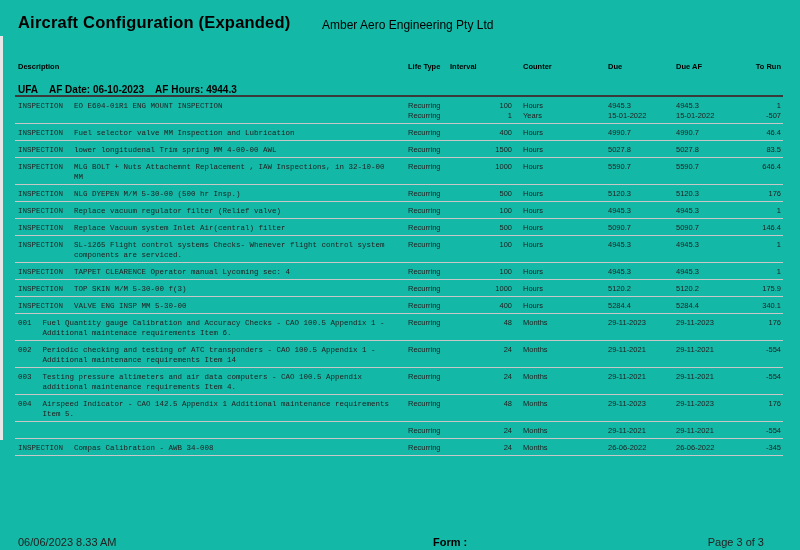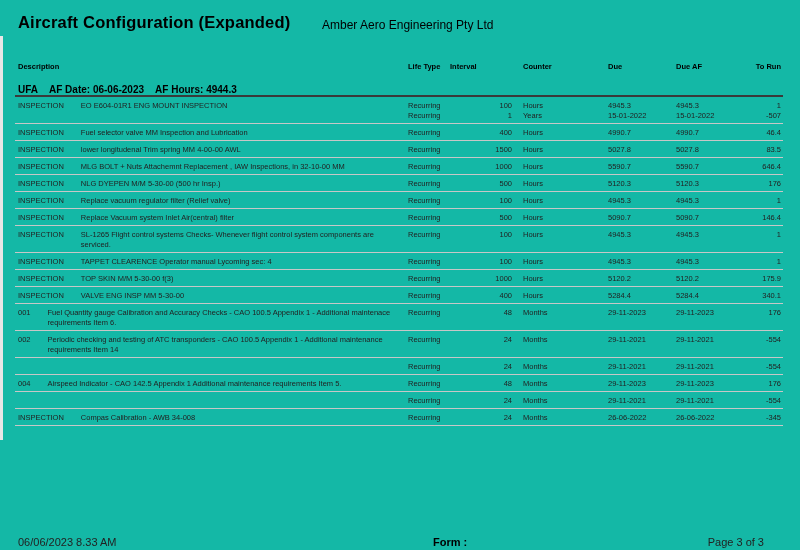--- a/index.html
+++ b/index.html
@@ -19,21 +19,21 @@
   .colhead .c-counter { position:absolute; left:523px; }
   .colhead .c-due     { position:absolute; left:608px; }
   .colhead .c-dueaf   { position:absolute; left:676px; }
   .colhead .c-torun   { position:absolute; left:716px; width:65px; text-align:right; }
 
   .group-row { position:absolute; top:84px; left:18px; display:flex; gap:11px; font-size:10px; font-weight:bold; color:#000; }
   .dark-rule { position:absolute; top:95px; left:15px; width:768px; height:2px; background:#3a3a3a; }
 
   .tbl { position:absolute; top:97px; left:15px; width:768px; }
   .row { position:relative; border-bottom:1px solid #c7c7c7; padding:4px 0 2px 3px; }
-  .desc-wrap { display:flex; gap:17px; width:375px; font-size:7.5px; line-height:10px; color:#222; }
+  .desc-wrap { display:flex; gap:11px; width:375px; font-size:7.5px; line-height:10px; color:#222;font-family:Liberation Mono, monospace; }
   .rtype { white-space:nowrap; }
   .lines { position:absolute; left:0; top:4px; right:0; }
   .line  { position:relative; height:10px; font-size:7.5px; line-height:10px; color:#222; }
   .line .f-life    { position:absolute; left:393px; }
   .line .f-int     { position:absolute; left:435px; width:62px; text-align:right; }
   .line .f-counter { position:absolute; left:508px; }
   .line .f-due     { position:absolute; left:593px; }
   .line .f-dueaf   { position:absolute; left:661px; }
   .line .f-torun   { position:absolute; left:701px; width:65px; text-align:right; }
 
@@ -58,21 +58,21 @@
     <span class="c-life">Life Type</span>
     <span class="c-int">Interval</span>
     <span class="c-counter">Counter</span>
     <span class="c-due">Due</span>
     <span class="c-dueaf">Due AF</span>
     <span class="c-torun">To Run</span>
   </div>
 
   <div class="group-row">
     <span>UFA</span>
-    <span>AF Date: 06-06-2023</span>
+    <span>AF Date: 06-10-2023</span>
     <span>AF Hours: 4944.3</span>
   </div>
   <div class="dark-rule"></div>
 
   <div class="tbl" id="tbl">
       <div class="row" style="min-height: 27px;">
         <div class="desc-wrap">
           <span class="rtype">INSPECTION</span>
           <span class="rdesc">EO E604-01R1 ENG MOUNT INSPECTION</span>
         </div>
@@ -281,20 +281,24 @@
             <span class="f-life">Recurring</span>
             <span class="f-int">24</span>
             <span class="f-counter">Months</span>
             <span class="f-due">29-11-2021</span>
             <span class="f-dueaf">29-11-2021</span>
             <span class="f-torun">-554</span>
           </div>
         </div>
       </div>
       <div class="row" style="min-height: 17px;">
+        <div class="desc-wrap">
+          <span class="rtype">003</span>
+          <span class="rdesc">Testing pressure altimeters and air data computers - CAO 100.5 Appendix additional maintenance requirements Item 4.</span>
+        </div>
         <div class="lines">
           <div class="line">
             <span class="f-life">Recurring</span>
             <span class="f-int">24</span>
             <span class="f-counter">Months</span>
             <span class="f-due">29-11-2021</span>
             <span class="f-dueaf">29-11-2021</span>
             <span class="f-torun">-554</span>
           </div>
         </div>

